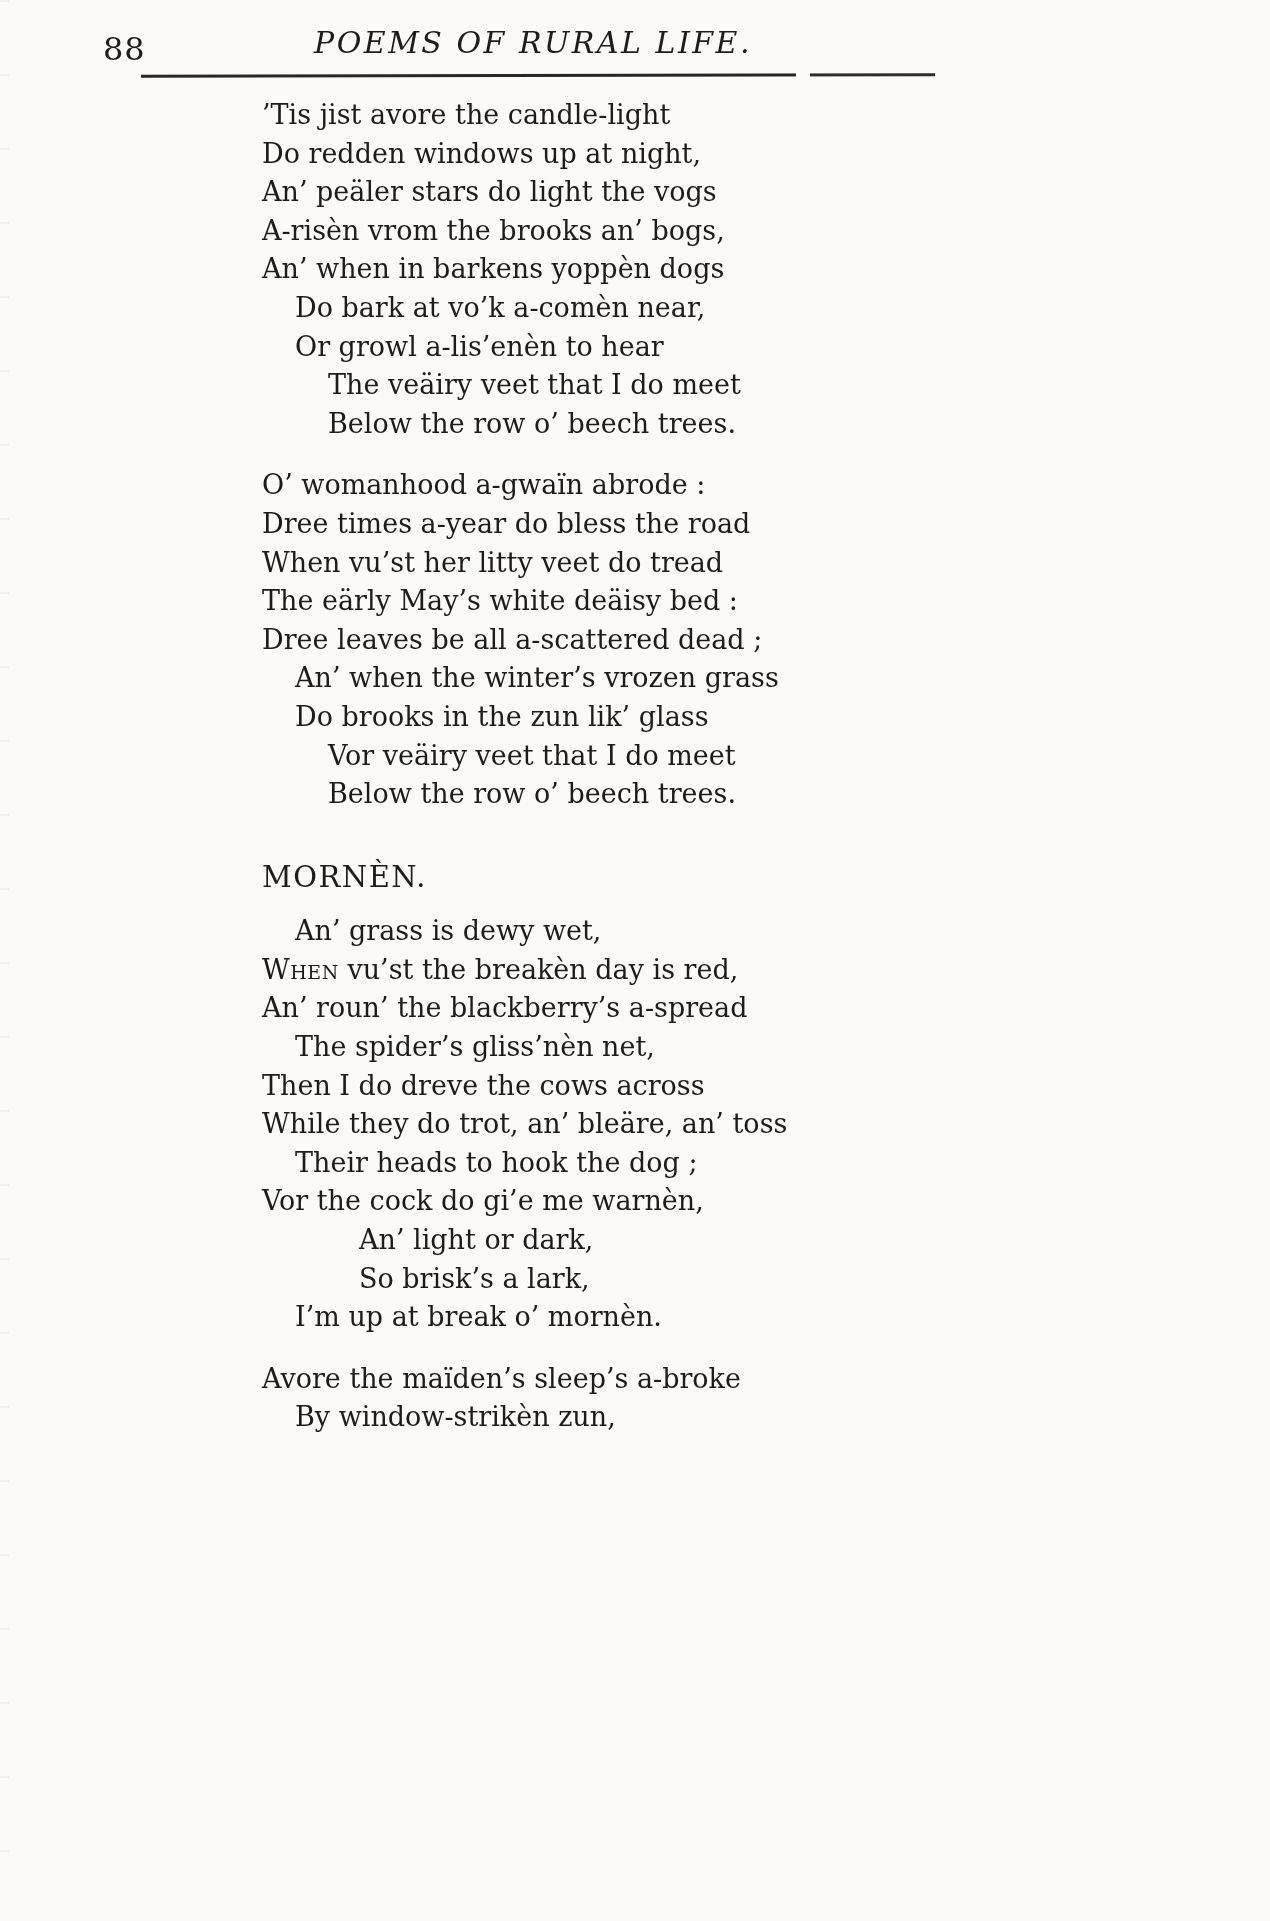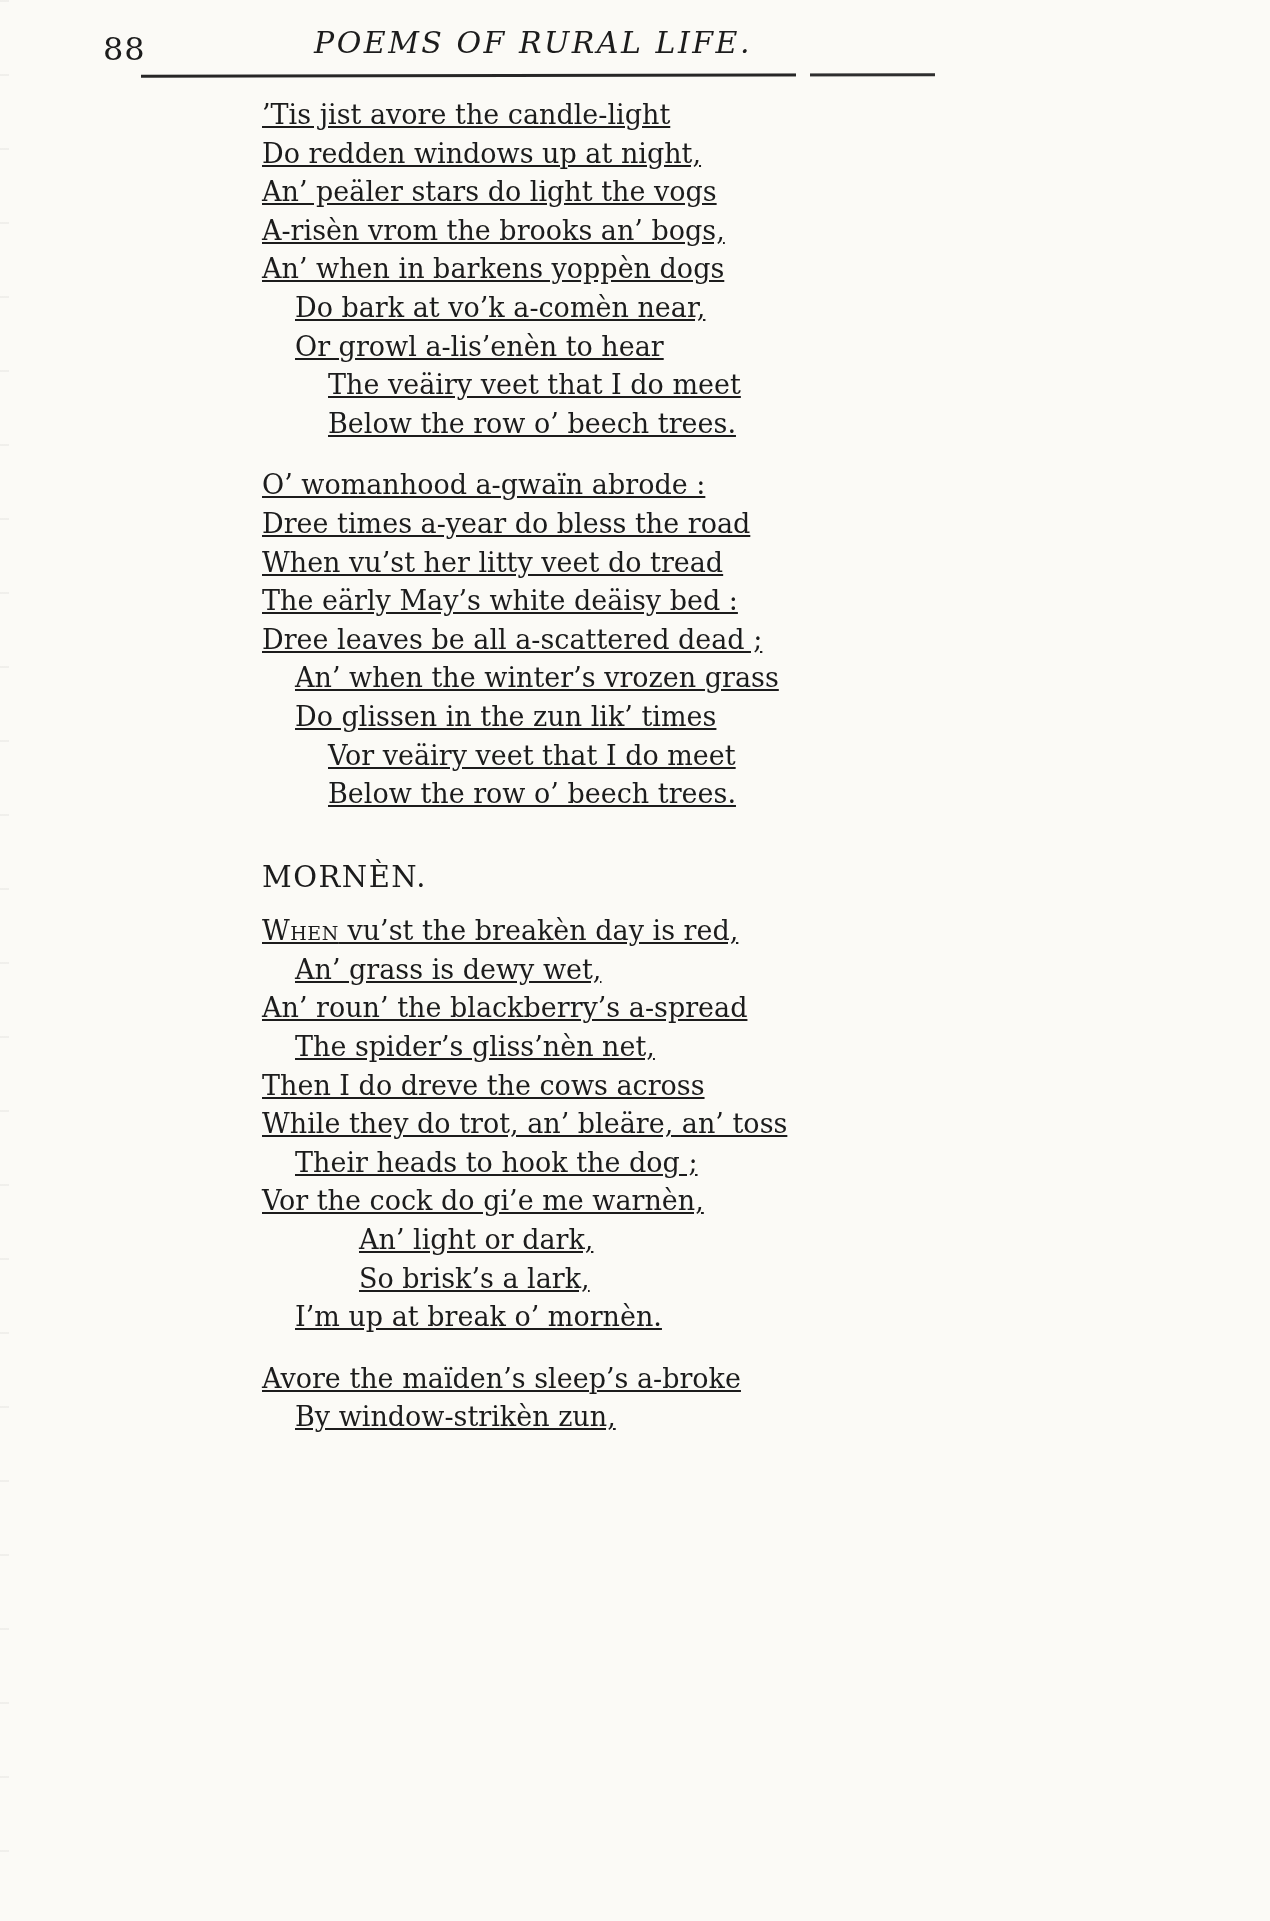--- a/index.html
+++ b/index.html
@@ -62,21 +62,21 @@
     transform: rotate(-0.12deg);
   }
   .poem-body {
     position: absolute;
     left: 262px;
     top: 96px;
     width: 540px;
     font-size: 27px;
     line-height: 38.6px;
   }
-  .stanza { margin: 0 0 23px 0; text-decoration: underline; }
+  .stanza { margin: 0 0 23px 0; }
   .line { white-space: nowrap; }
   .indent-0 { padding-left: 0; }
   .indent-1 { padding-left: 33px; }
   .indent-2 { padding-left: 66px; }
   .indent-3 { padding-left: 97px; }
   .poem-heading {
     font-size: 29px;
     letter-spacing: 1.5px;
     margin-top: 44px;
     margin-bottom: 16px;
@@ -108,28 +108,28 @@
         <div class="line indent-2">The veäiry veet that I do meet</div>
         <div class="line indent-2">Below the row o’ beech trees.</div>
       </div>
       <div class="stanza">
         <div class="line indent-0">O’ womanhood a-gwaïn abrode :</div>
         <div class="line indent-0">Dree times a-year do bless the road</div>
         <div class="line indent-0">When vu’st her litty veet do tread</div>
         <div class="line indent-0">The eärly May’s white deäisy bed :</div>
         <div class="line indent-0">Dree leaves be all a-scattered dead ;</div>
         <div class="line indent-1">An’ when the winter’s vrozen grass</div>
-        <div class="line indent-1">Do glissen in the zun lik’ times</div>
+        <div class="line indent-1">Do brooks in the zun lik’ glass</div>
         <div class="line indent-2">Vor veäiry veet that I do meet</div>
         <div class="line indent-2">Below the row o’ beech trees.</div>
       </div>
       <div class="poem-heading">MORNÈN.</div>
       <div class="stanza">
+        <div class="line indent-1">An’ grass is dewy wet,</div>
         <div class="line indent-0"><span class="small-caps">When</span> vu’st the breakèn day is red,</div>
-        <div class="line indent-1">An’ grass is dewy wet,</div>
         <div class="line indent-0">An’ roun’ the blackberry’s a-spread</div>
         <div class="line indent-1">The spider’s gliss’nèn net,</div>
         <div class="line indent-0">Then I do dreve the cows across</div>
         <div class="line indent-0">While they do trot, an’ bleäre, an’ toss</div>
         <div class="line indent-1">Their heads to hook the dog ;</div>
         <div class="line indent-0">Vor the cock do gi’e me warnèn,</div>
         <div class="line indent-3">An’ light or dark,</div>
         <div class="line indent-3">So brisk’s a lark,</div>
         <div class="line indent-1">I’m up at break o’ mornèn.</div>
       </div>

